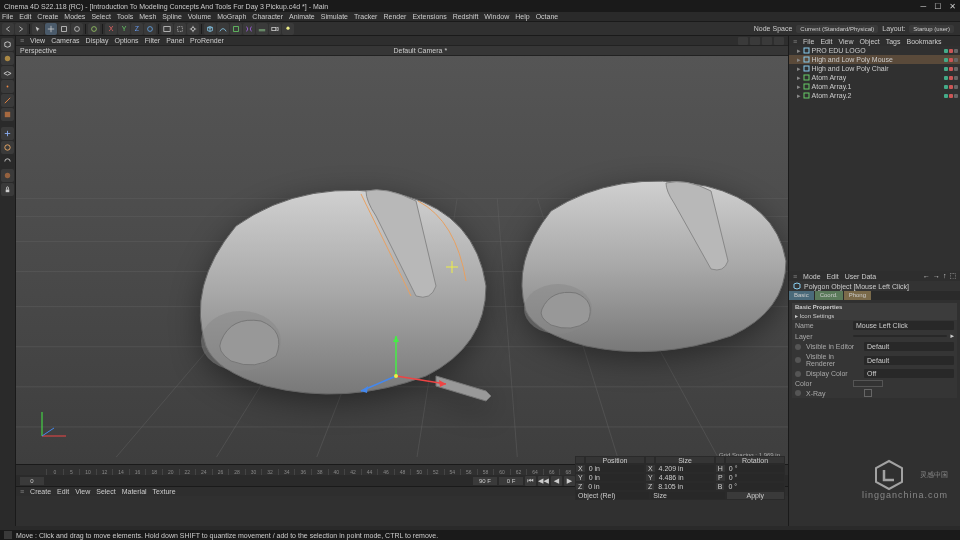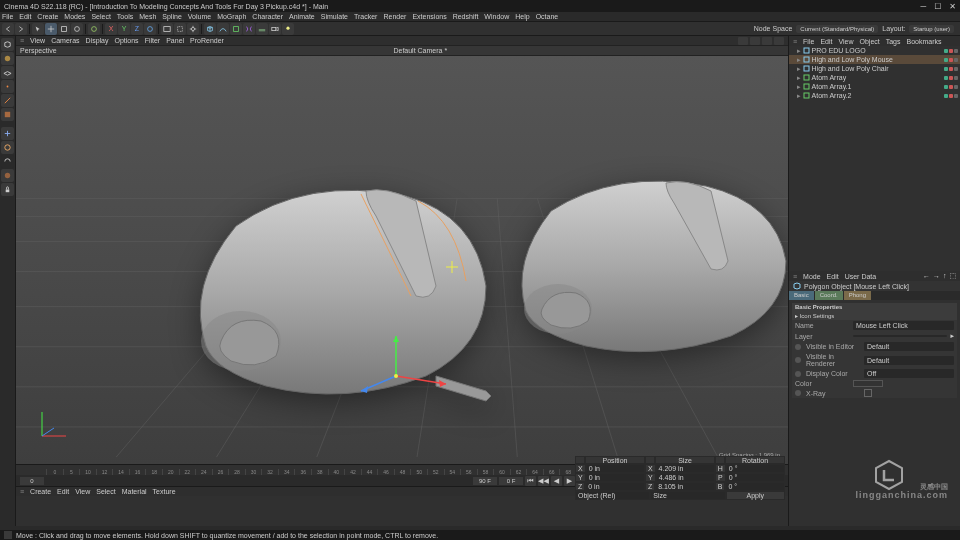--- a/index.html
+++ b/index.html
@@ -65,21 +65,21 @@
 .tl-btn.orange{background:#6a4a2a}
 .matbar{height:10px;background:#2e2e2e;display:flex;align-items:center;padding:0 4px;gap:6px;font-size:6px;border-top:1px solid #1a1a1a}
 .matarea{height:30px;background:#303030}
 .coords{position:absolute;bottom:42px;right:175px;width:210px;height:42px;background:#2a2a2a;display:flex;flex-direction:column;font-size:6px}
 .coords-head{display:flex;height:8px}
 .coords-head div{flex:1;text-align:center;background:#353535;border:1px solid #2a2a2a}
 .coords-row{display:flex;height:9px}
 .coords-row div{flex:1;background:#282828;border:1px solid #2a2a2a;padding:0 2px;display:flex;align-items:center}
 .coords-row .lbl{flex:0 0 10px;background:#353535;justify-content:center}
 .statusbar{position:absolute;bottom:0;left:0;right:0;height:10px;background:#1a1a1a;display:flex;align-items:center;padding:0 4px;font-size:6px;color:#888}
-.watermark{position:absolute;right:12px;bottom:48px;opacity:0.55;font-size:24px;color:#fff;font-weight:700;display:flex;align-items:flex-end;gap:14px;pointer-events:none}
+.watermark{position:absolute;right:12px;bottom:48px;opacity:0.55;font-size:24px;color:#fff;font-weight:400;display:flex;align-items:center;gap:14px;pointer-events:none}
 .watermark .sub{font-size:9px;position:absolute;right:0;bottom:-8px;letter-spacing:1px}
 </style>
 </head>
 <body>
 
 <div class="titlebar">
   <span>Cinema 4D S22.118 (RC) - [Introduction To Modeling Concepts And Tools For Day 3 Pickup.c4d *] - Main</span>
   <div class="wincontrols">
     <span>─</span>
     <span>☐</span>

